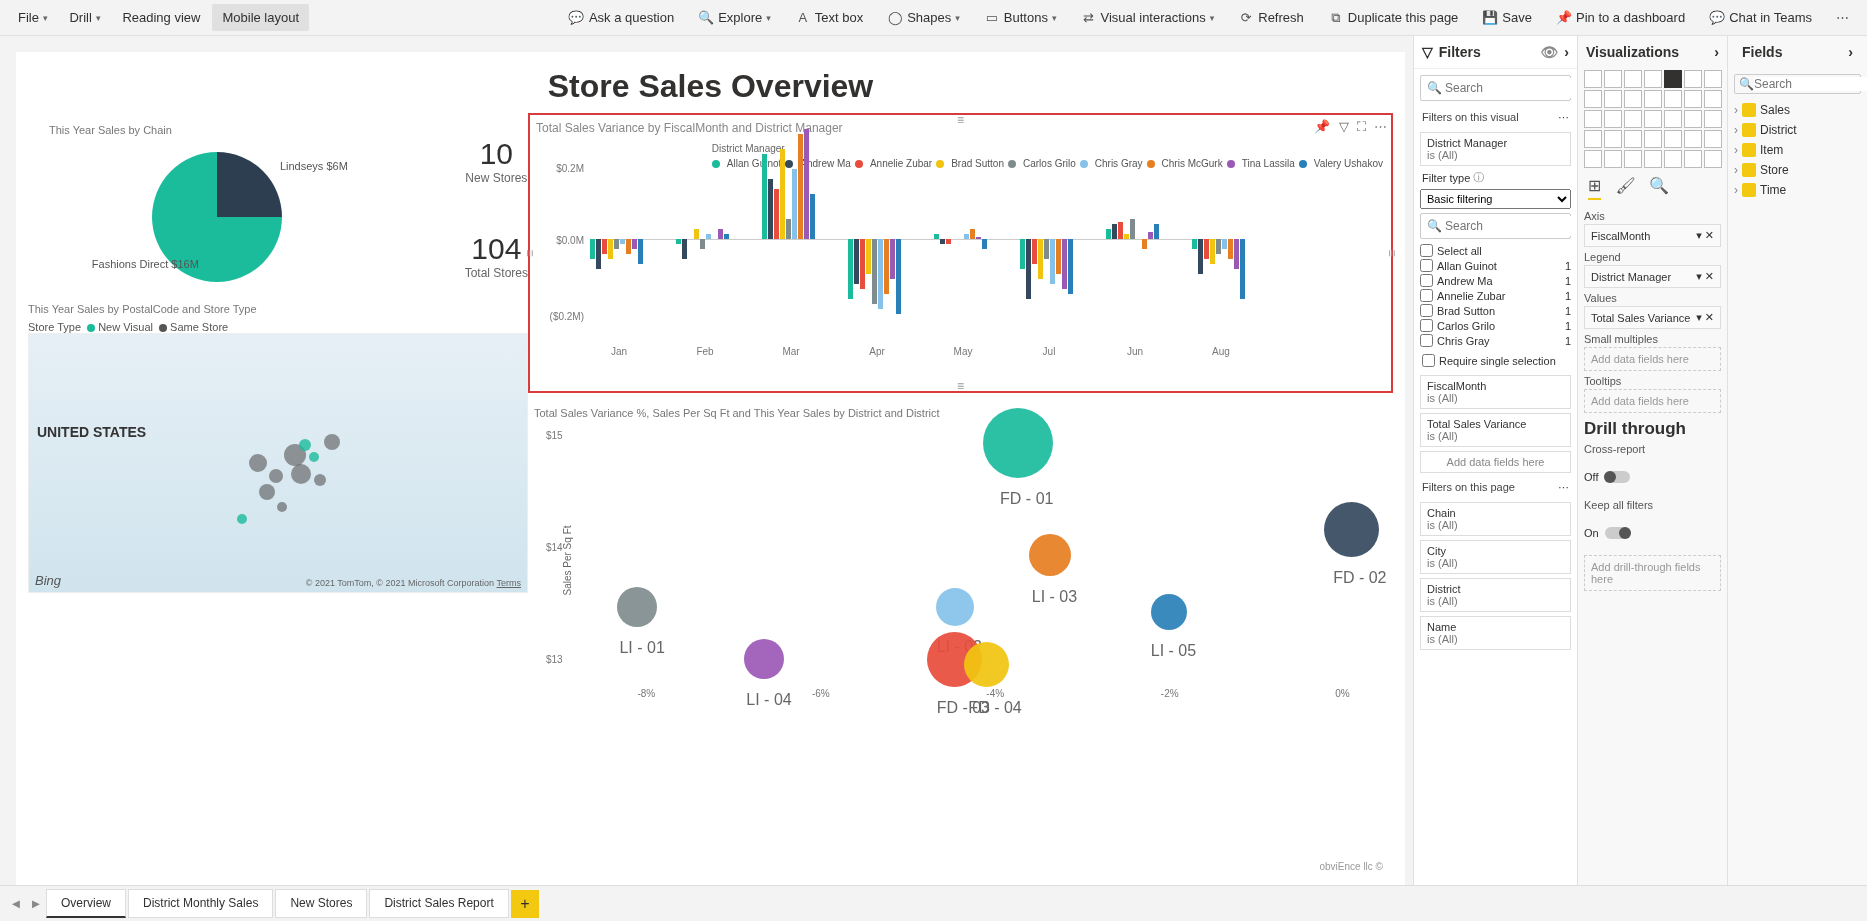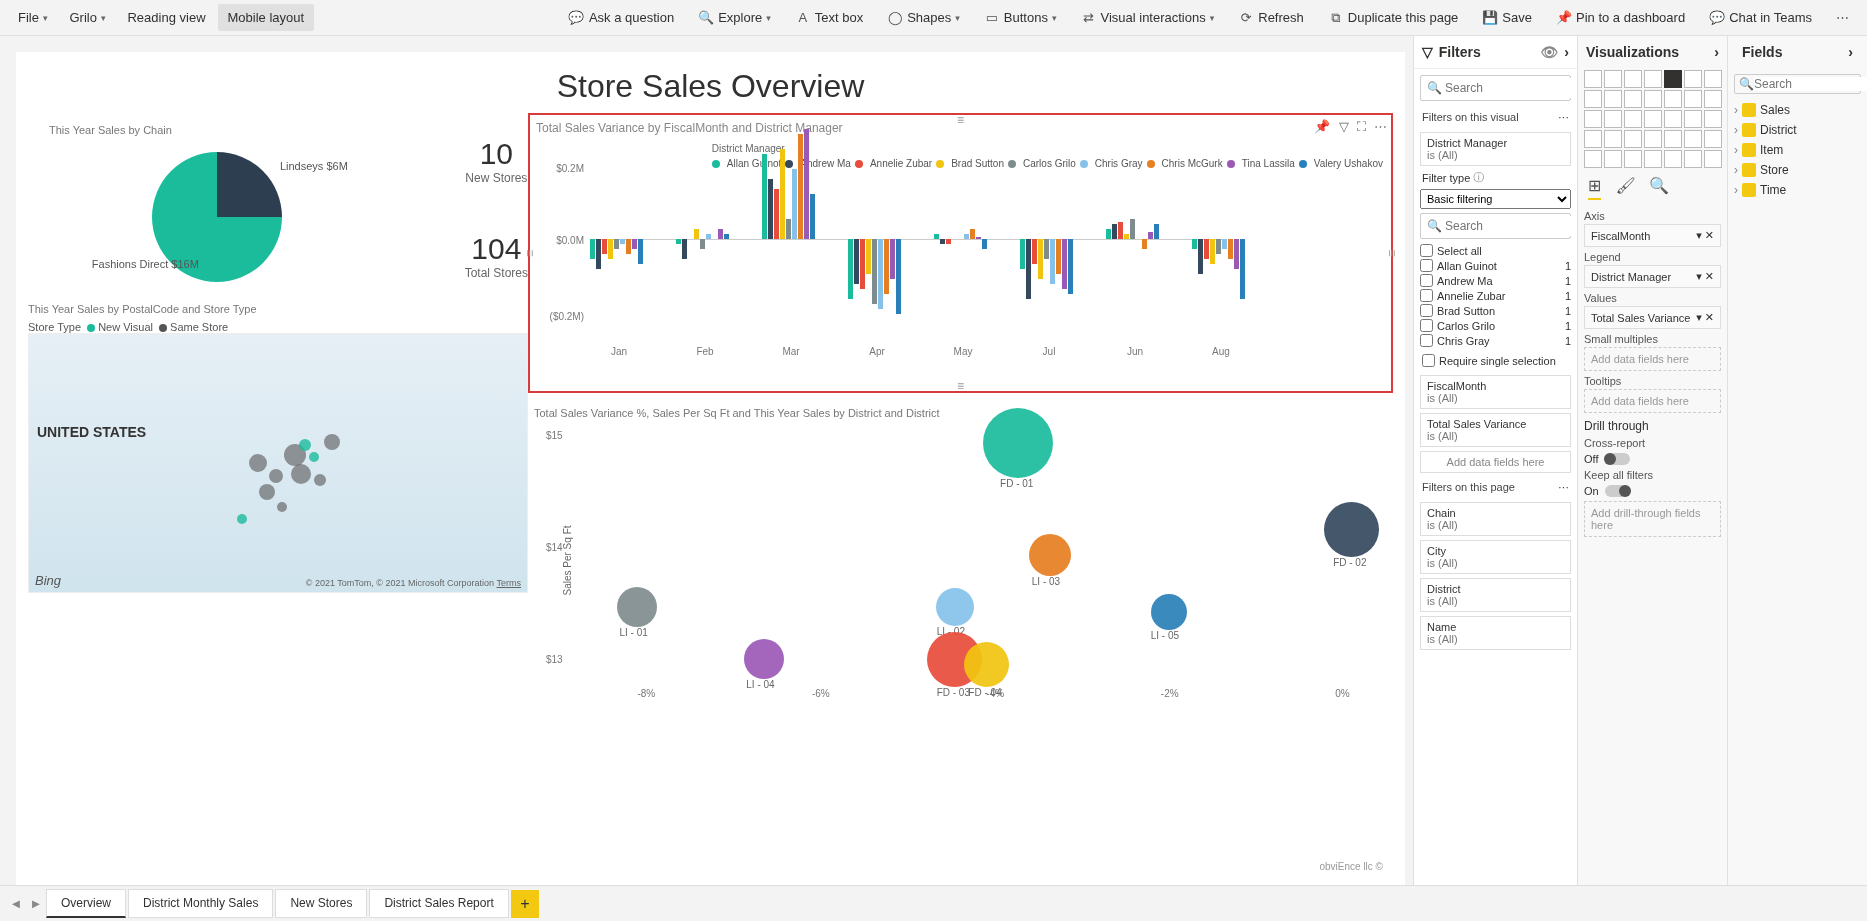--- a/index.html
+++ b/index.html
@@ -6,21 +6,21 @@
 body { background: #f3f3f3; width: 1867px; height: 921px; overflow: hidden; font-size: 13px; color: #323130; display:flex; flex-direction:column;}
 .toolbar { background: #f3f3f3; height: 36px; display: flex; align-items: center; padding: 0 8px; border-bottom: 1px solid #e0e0e0; gap: 4px; }
 .tb-left { display: flex; gap: 2px; }
 .tb-item { padding: 6px 10px; display: flex; align-items: center; gap: 4px; cursor: pointer; border-radius: 2px; white-space:nowrap;}
 .tb-item.sel { background: #e0e0e0; }
 .tb-spacer { flex: 1; }
 .chev { font-size: 9px; color: #666; }
 .icon-sm { width: 16px; height: 16px; display: inline-flex; align-items:center; justify-content:center; color:#555;}
 .main-row { display: flex; flex: 1; min-height:0;}
 .canvas { flex: 1; background: #fff; margin: 16px 8px 0 16px; position: relative; overflow: hidden;}
-.page-title { font-size: 32px; font-weight: 400; text-align: center; margin-top:16px; margin-bottom:8px;}
+.page-title { font-size: 32px; font-weight: 700; text-align: center; margin-top:16px; margin-bottom:8px;}
 .canvas-grid { display: flex; padding: 0 12px; height: calc(100% - 70px);}
 .col-left { width: 500px; display:flex; flex-direction:column;}
 .col-right { flex:1; display:flex; flex-direction:column; gap:8px;}
 .small-title { font-size: 11px; color: #777; margin-bottom:6px;}
 .pie-card { height: 190px; display:flex; align-items:center;margin-left:21px;}
 .pie-wrap { position:relative; width:150px; height:150px;}
 .pie { width:130px; height:130px; border-radius:50%; background: conic-gradient(#2c3e50 0 90deg, #1abc9c 90deg 360deg); margin:10px;}
 .pie-lbl { position:absolute; font-size:11px; color:#555; white-space:nowrap;}
 .kpis { display:flex; flex-direction:column; justify-content:space-around; height:190px; margin-left:80px;}
 .kpi-num { font-size:30px; font-weight:300; text-align:center;}
@@ -45,21 +45,21 @@
 .bar{ width:5px; position:absolute; bottom:50%; }
 .bar.neg{ bottom:auto; top:50%; }
 .month-lbl{position:absolute; bottom:-18px; font-size:10px; color:#777; width:100%; text-align:center;}
 .legend{ position:absolute; right:8px; top:28px; font-size:10px; color:#555;}
 .legend div{display:flex; align-items:center; gap:4px; margin-bottom:3px;}
 .scatter-card{ flex:1; position:relative; padding:6px;}
 .scatter-plot{position:relative; height:260px; margin-left:40px; margin-right:20px;}
 .sc-y{position:absolute; left:-28px; width:24px; font-size:10px; color:#777;}
 .sc-x{position:absolute; bottom:-14px; font-size:10px; color:#777;}
 .bubble{position:absolute; border-radius:50%; opacity:0.92;}
-.bubble-lbl{position:absolute; font-size:10px; color:#666; white-space:nowrap;}
+.bubble-lbl{position:absolute; font-size:16px; color:#666; white-space:nowrap;margin-top:12px;}
 .axis-lbl-x{text-align:center; font-size:10px; color:#666; margin-top:18px;}
 .obv{ position:absolute; right:10px; bottom:4px; font-size:10px; color:#999;}
 
 .filters-pane { width: 164px; background:#fff; border-left:1px solid #e0e0e0; font-size:12px; overflow-y:auto;}
 .pane-hdr{ display:flex; align-items:center; padding:8px; gap:6px; font-size:14px; font-weight:600; border-bottom:1px solid #eee;}
 .search-box{ margin:6px; display:flex; align-items:center; border:1px solid #ccc; border-radius:2px; padding:2px 6px;}
 .search-box input{border:none; outline:none; flex:1; font-size:12px; padding:3px;}
 .sec-lbl{ font-size:11px; color:#444; padding:4px 8px; display:flex; justify-content:space-between;}
 .filter-card{ border:1px solid #ddd; margin:4px 6px; padding:4px 6px; font-size:11px;}
 .filter-card .fname{color:#333;}
@@ -75,22 +75,22 @@
 .viz-pane .pane-hdr{padding:8px 2px;border:none;}
 .viz-grid{display:grid; grid-template-columns:repeat(7,1fr); gap:2px; padding:2px 0;}
 .viz-cell{ width:18px; height:18px; border:1px solid #bbb; background:#fff; cursor:pointer; display:flex;align-items:center;justify-content:center;}
 .viz-cell.sel{ background:#323130; border-color:#323130;}
 .tool-row{display:flex; gap:14px; padding:6px 4px; font-size:16px; color:#555;}
 .tool-row span{cursor:pointer; padding-bottom:3px;}
 .tool-row span.sel{border-bottom:2px solid #f2c811;}
 .field-well{ border:1px solid #ddd; background:#fafafa; padding:4px 6px; margin:2px 0; display:flex; justify-content:space-between; align-items:center;}
 .well-lbl{font-size:11px; color:#555; margin-top:4px;}
 .well-placeholder{ border:1px dashed #ccc; padding:5px 6px; margin:2px 0; color:#999; font-size:11px;}
-.section-h{font-weight:400; font-size:12px; margin-top:6px;}
-.toggle{display:flex; align-items:center; gap:6px; margin:4px 0;}
+.section-h{font-weight:700; font-size:17px; margin-top:6px;}
+.toggle{display:flex; align-items:center; gap:6px; margin:16px 0;}
 .tg-track{width:26px;height:12px;background:#ccc;border-radius:6px;position:relative;}
 .tg-thumb{width:12px;height:12px;background:#555;border-radius:50%;position:absolute;}
 
 .fields-pane{width:140px; background:#f8f8f8; border-left:1px solid #e0e0e0; padding:0 6px; font-size:12px;}
 .fld-search{margin:6px 0; display:flex; align-items:center; border:1px solid #ccc; border-radius:2px; padding:2px 4px;}
 .fld-search input{border:none;outline:none;flex:1;font-size:12px;}
 .fld-item{display:flex; align-items:center; gap:4px; padding:3px 0; cursor:pointer;}
 .fld-ico{width:14px;height:14px;background:#f2c811;border-radius:2px;}
 
 .tabs-bar{ height:36px; background:#f3f3f3; border-top:1px solid #ddd; display:flex; align-items:center; gap:0; padding-left:6px;}
@@ -102,21 +102,21 @@
 </head>
 <body>
 
 <div class="toolbar">
   <div class="tb-left">
     <div class="tb-item">
         <span>File</span>
         <span class="chev">▾</span>
       </div>
     <div class="tb-item">
-        <span>Grilo</span>
+        <span>Drill</span>
         <span class="chev">▾</span>
       </div>
     <div class="tb-item">
         <span>Reading view</span>
       </div>
     <div class="tb-item sel">
         <span>Mobile layout</span>
       </div>
   </div>
   <div class="tb-spacer"></div>

